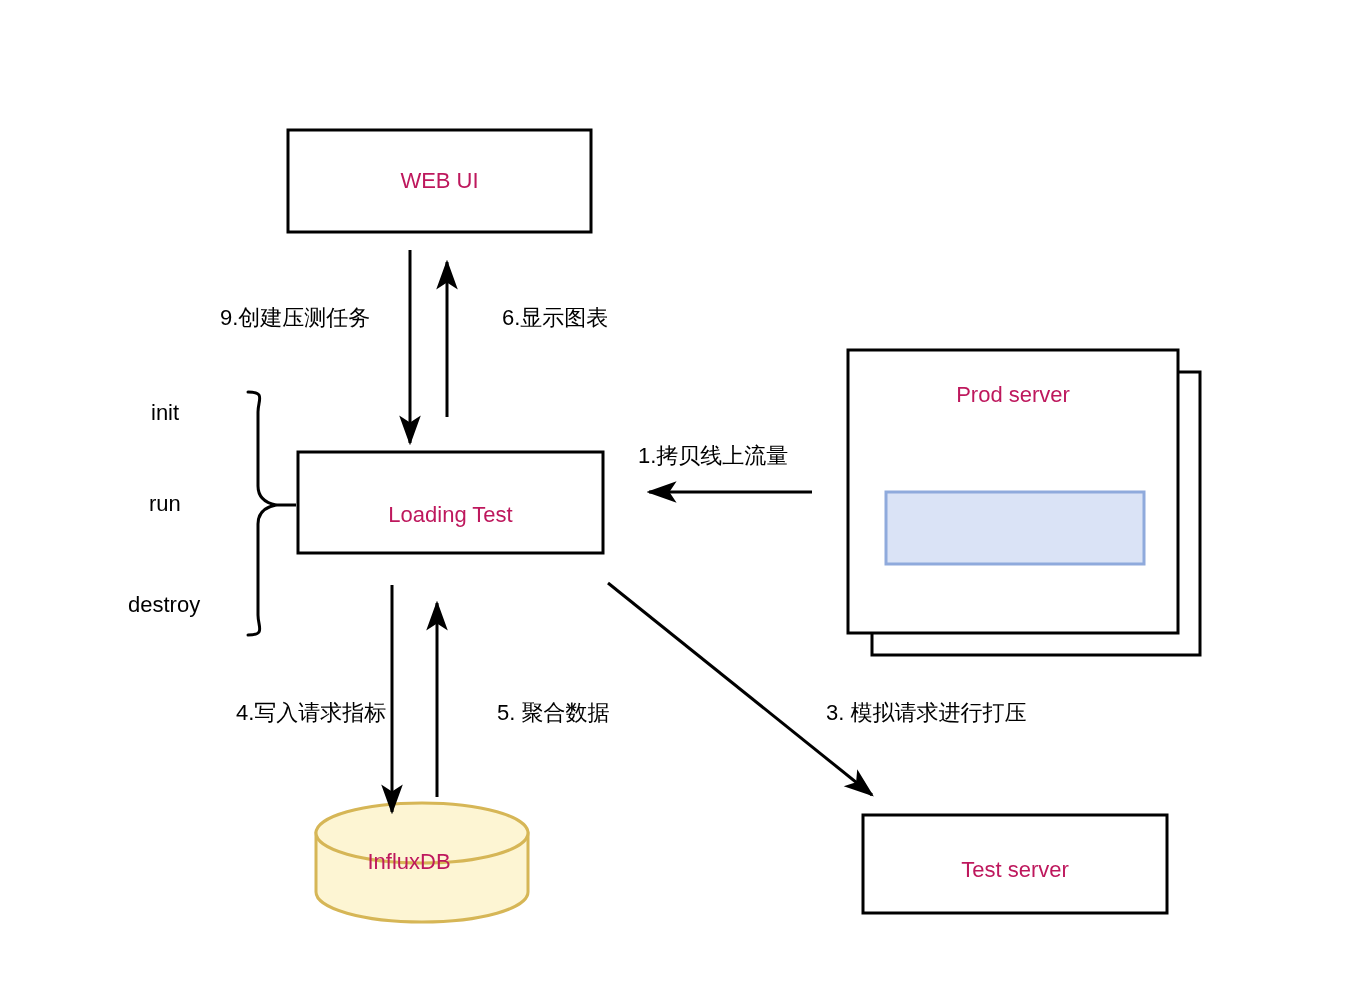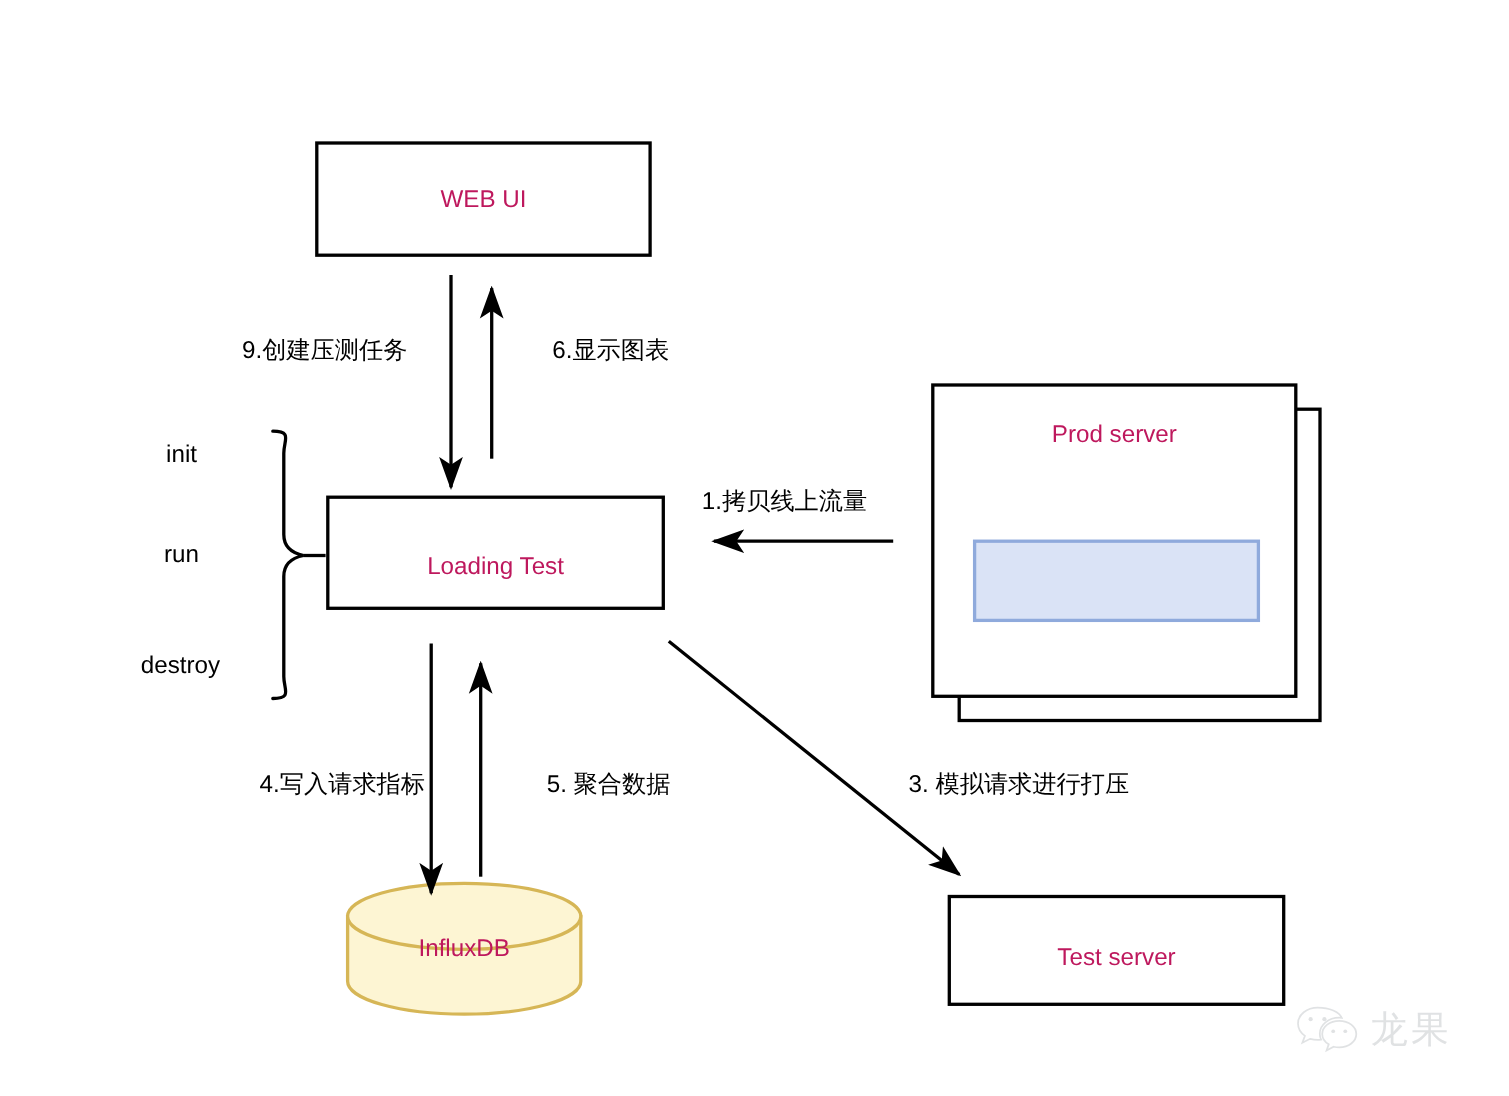--- a/index.html
+++ b/index.html
@@ -118,21 +118,21 @@
     <line x1="437" y1="797" x2="437" y2="603" stroke="#000000" stroke-width="3" marker-end="url(#arrowhead)"></line>
   </svg>
 
   <div class="node-label" style="left:288px; top:130px; width:303px; height:102px;">WEB UI</div>
 
   <div class="node-label" style="left:298px; top:452px; width:305px; height:126px;">Loading Test</div>
 
   <div class="node-label" style="left:848px; top:375px; width:330px; height:40px;">Prod server</div>
 
 
-  <div class="node-label" style="left:316px; top:840px; width:212px; height:44px;">InfluxDB</div>
+  <div class="node-label" style="left:303px; top:840px; width:212px; height:44px;">InfluxDB</div>
 
   <div class="node-label" style="left:863px; top:815px; width:304px; height:110px;">Test server</div>
 
   <div class="brace-label" style="left:151px; top:400px;">init</div>
 
   <div class="brace-label" style="left:149px; top:491px;">run</div>
 
   <div class="brace-label" style="left:128px; top:592px;">destroy</div>
 
   <div class="edge-label" style="left:638px; top:443px;">1.拷贝线上流量</div>
@@ -140,30 +140,14 @@
   <div class="edge-label" style="left:220px; top:305px;">9.创建压测任务</div>
 
   <div class="edge-label" style="left:826px; top:700px;">3. 模拟请求进行打压</div>
 
   <div class="edge-label" style="left:196px; top:700px;margin-left:40px;">4.写入请求指标</div>
 
   <div class="edge-label" style="left:497px; top:700px;">5. 聚合数据</div>
 
   <div class="edge-label" style="left:502px; top:305px;">6.显示图表</div>
 
-  <div class="watermark" style="left:1178px; top:912px;">
-    <svg width="58" height="48" viewBox="0 0 58 48">
-      <path d="M20,4 C10,4 2,10.5 2,18.5 C2,23 4.4,27 8.3,29.7 L6,36 L13,32.4
-               C15.2,33 17.5,33.3 20,33.3 C21,33.3 22,33.2 23,33.1
-               C22.2,31.4 21.8,29.6 21.8,27.7 C21.8,19.6 29.8,13.2 39.5,13.2
-               C40.3,13.2 41,13.2 41.8,13.3 C39.6,7.8 30.6,4 20,4 Z" fill="none" stroke="#9aa0a6" stroke-width="1.6"></path>
-      <circle cx="13.5" cy="14.5" r="1.9" fill="#9aa0a6"></circle>
-      <circle cx="26" cy="14.5" r="1.9" fill="#9aa0a6"></circle>
-      <path d="M39.5,16 C30.9,16 24,21.4 24,28 C24,31.8 26.3,35.2 29.9,37.4
-               L28,43 L34.4,39.6 C36,40 37.8,40.2 39.5,40.2
-               C48.1,40.2 55,34.7 55,28 C55,21.4 48.1,16 39.5,16 Z" fill="#ffffff" stroke="#9aa0a6" stroke-width="1.6"></path>
-      <circle cx="34" cy="25.5" r="1.7" fill="#9aa0a6"></circle>
-      <circle cx="45" cy="25.5" r="1.7" fill="#9aa0a6"></circle>
-    </svg>
-    <span class="watermark-text">龙果</span>
-  </div>
 
 </div>
 
 </body></html>

